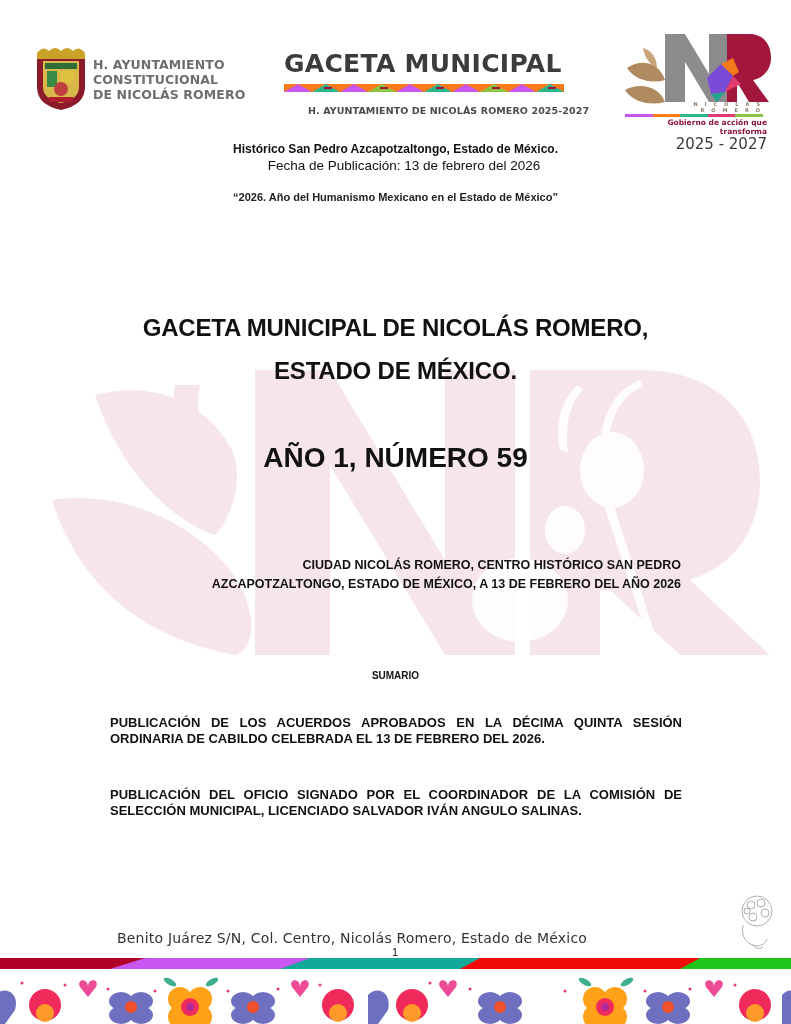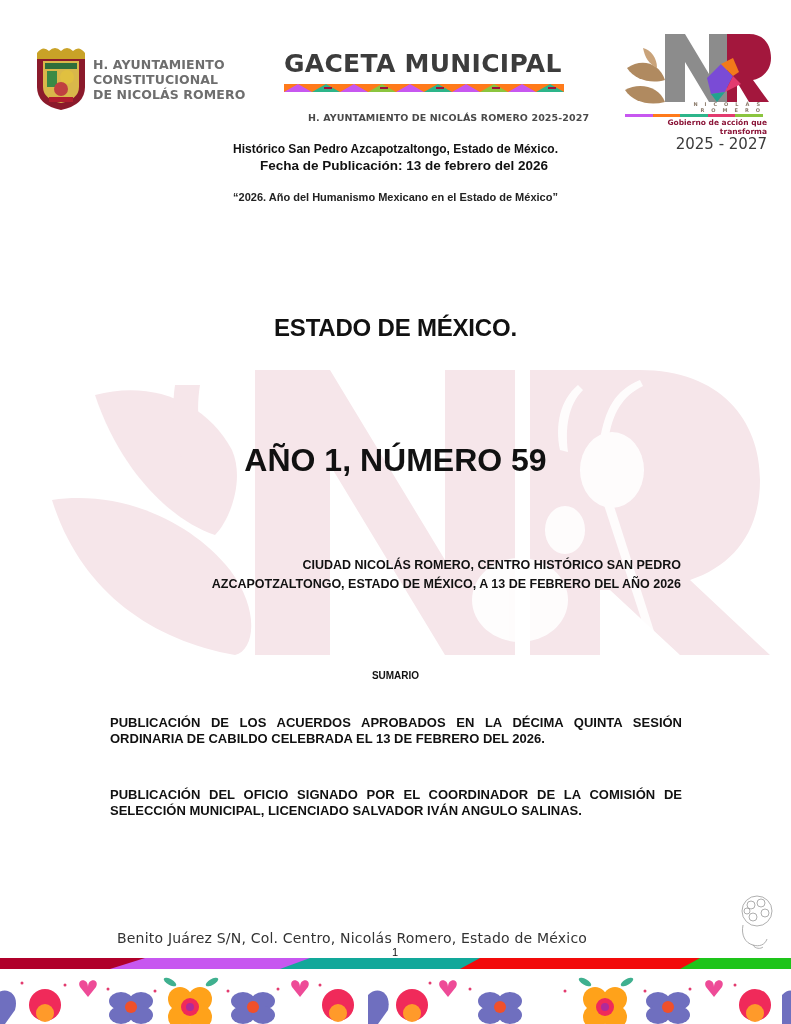--- a/index.html
+++ b/index.html
@@ -11,39 +11,39 @@
 
   
   .header { position: absolute; top: 0; left: 0; width: 789px; height: 130px; z-index: 2; }
   .crest { position: absolute; left: 33px; top: 45px; width: 56px; height: 66px; }
   .ayunt-text { position: absolute; left: 93px; top: 57px; font-family: "DejaVu Sans", sans-serif; font-size: 12.5px; line-height: 15px; color: #6e6e6e; font-weight: bold; letter-spacing: 0.1px; }
   .ayunt-text div { white-space: nowrap; }
 
   .gaceta-logo { position: absolute; left: 284px; top: 50px; width: 282px; }
   .gaceta-title { font-family: "DejaVu Sans", sans-serif; font-weight: bold; font-size: 25px; color: #3c3c3c; letter-spacing: 0.3px; line-height: 28px; white-space: nowrap; }
   .gaceta-band { height: 8px; margin-top: 3px; width: 280px; }
-  .gaceta-sub { font-family: "DejaVu Sans", sans-serif; font-weight: bold; font-size: 9.5px; color: #4a4a4a; margin-top: 16px; white-space: nowrap; letter-spacing: 0.1px; padding-left: 24px; }
+  .gaceta-sub { font-family: "DejaVu Sans", sans-serif; font-weight: bold; font-size: 9.5px; color: #4a4a4a; margin-top: 9px; white-space: nowrap; letter-spacing: 0.1px; padding-left: 24px; }
 
   .nr-logo { position: absolute; left: 621px; top: 28px; width: 150px; height: 108px; }
   .nr-caption { position: absolute; left: 621px; top: 101px; width: 146px; text-align: right; }
   .nr-name { font-family: "DejaVu Sans", sans-serif; font-size: 5px; letter-spacing: 7px; color: #8a7a6a; font-weight: bold; }
   .nr-stripe { height: 3px; margin: 1px 4px; }
   .nr-slogan { font-family: "DejaVu Sans", sans-serif; font-size: 7.5px; color: #8b1538; font-weight: bold; line-height: 9px; }
   .nr-years { font-family: "DejaVu Sans", sans-serif; font-size: 15px; color: #3a3a3a; font-weight: normal; line-height: 17px; }
 
   
   .meta { position: absolute; top: 141px; left: 0; width: 791px; z-index: 2; text-align: center; }
   .meta-line { font-size: 12px; font-weight: bold; line-height: 16px; color: #111; white-space: nowrap; }
-  .meta-date { font-size: 13.5px; font-weight: bold; line-height: 17px; margin-top: 0px; padding-left: 17px; }
+  .meta-date { font-size: 13.5px; font-weight: normal; line-height: 17px; margin-top: 0px; padding-left: 17px; }
   .meta-motto { font-size: 11px; color: #222; margin-top: 17px; font-weight: bold; }
 
   
   .main-title { position: absolute; top: 306px; left: 0; width: 791px; text-align: center; z-index: 2; }
   .main-title .t { font-size: 24px; font-weight: bold; line-height: 43px; color: #111; letter-spacing: -0.2px; }
-  .issue { position: absolute; top: 442px; left: 0; width: 791px; text-align: center; font-size: 32px; font-weight: bold; color: #111; z-index: 2; padding-left: 0px; }
+  .issue { position: absolute; top: 442px; left: 0; width: 791px; text-align: center; font-size: 28px; font-weight: bold; color: #111; z-index: 2; padding-left: 0px; }
 
   .location { position: absolute; top: 556px; right: 110px; text-align: right; z-index: 2; font-size: 12.5px; font-weight: bold; line-height: 19px; color: #111; }
 
   .summary-head { position: absolute; top: 670px; left: 0; width: 791px; text-align: center; font-size: 10px; font-weight: bold; z-index: 2; }
   .summary-item { position: absolute; left: 110px; width: 572px; font-size: 13px; font-weight: bold; line-height: 16px; text-align: justify; z-index: 2; color: #111; }
   .summary-item.i1 { top: 715px; }
   .summary-item.i2 { top: 787px; }
 
   
   .footer-addr { position: absolute; top: 930px; left: 117px; font-family: "DejaVu Sans", sans-serif; font-size: 14px; color: #333; white-space: nowrap; z-index: 2; letter-spacing: 0.2px; }
@@ -140,20 +140,21 @@
   </div>
 </div>
 
 <div class="meta">
   <div class="meta-line">Histórico San Pedro Azcapotzaltongo, Estado de México.</div>
   <div class="meta-date">Fecha de Publicación: 13 de febrero del 2026</div>
   <div class="meta-motto">“2026. Año del Humanismo Mexicano en el Estado de México”</div>
 </div>
 
 <div class="main-title">
+  <div class="t">GACETA MUNICIPAL DE NICOLÁS ROMERO,</div>
   <div class="t">ESTADO DE MÉXICO.</div>
 </div>
 <div class="issue">AÑO 1, NÚMERO 59</div>
 
 <div class="location">
   <div>CIUDAD NICOLÁS ROMERO, CENTRO HISTÓRICO SAN PEDRO</div>
   <div>AZCAPOTZALTONGO, ESTADO DE MÉXICO, A 13 DE FEBRERO DEL AÑO 2026</div>
 </div>
 
 <div class="summary-head">SUMARIO</div>

